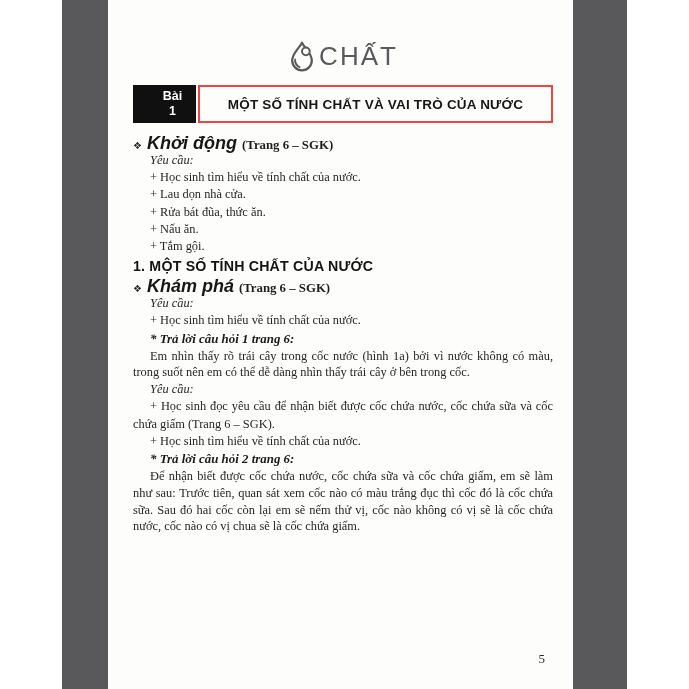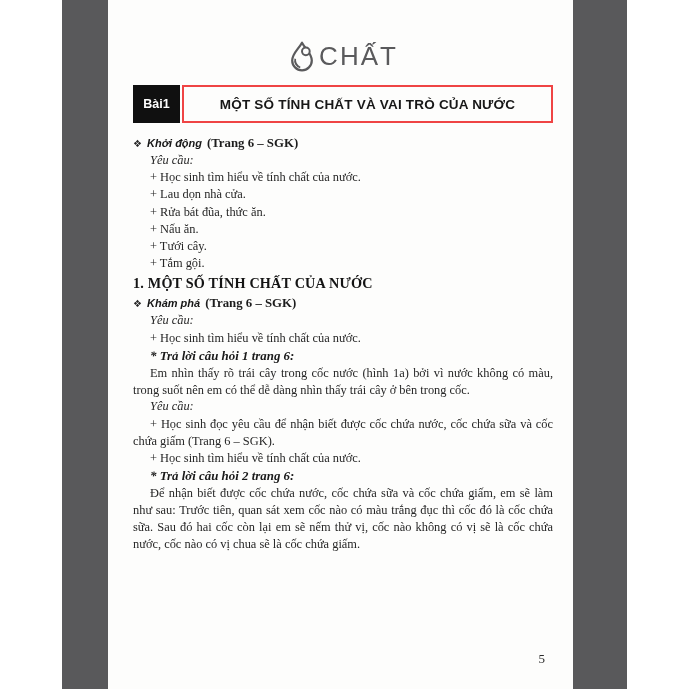--- a/index.html
+++ b/index.html
@@ -33,23 +33,23 @@
     color:#5a5a5c;letter-spacing:2px;
   }
   
   .lesson-bar{
     margin-top:12px;
     display:flex;height:38px;
   }
   .lesson-badge{
     width:47px;flex:none;
     background:#101010;color:#ffffff;
-    display:flex;align-items:center;justify-content:center;
+    display:flex;flex-direction:column;align-items:center;justify-content:center;
     font-family:"Liberation Sans", sans-serif;
-    font-weight:700;font-size:12.5px;line-height:1.2;
+    font-weight:700;font-size:12.5px;line-height:1.2;padding-left:16px;
   }
   .lesson-title-bar{
     flex:1;margin-left:2px;
     border:2px solid #ef4444;
     background:#fdfdfc;
     display:flex;align-items:center;justify-content:center;
   }
   .lesson-title{
     font-family:"Liberation Sans", sans-serif;
     font-weight:700;font-size:13.5px;color:#171717;
@@ -62,21 +62,21 @@
   }
   .ah-kd{margin-top:11px;}
   .ah-kp{margin-top:3px;}
   .diamond-bullet{
     font-family:"DejaVu Sans", sans-serif;
     font-size:10px;color:#2a2a2a;
   }
   .activity-name{
     font-family:"Liberation Sans", sans-serif;
     font-weight:700;font-style:italic;
-    font-size:11px;color:#171717;
+    font-size:18px;color:#171717;
   }
   .activity-ref{
     font-family:"Liberation Serif", serif;
     font-weight:700;font-size:12.8px;color:#1d1d1d;
   }
   
   .t{
     font-size:12.4px;color:#262626;margin:0;
   }
   .line{line-height:17.2px;margin-left:17px;}
@@ -88,21 +88,21 @@
   }
   .para{
     line-height:16.8px;
     text-indent:17px;text-align:justify;
   }
   .hang{ 
     line-height:17.2px;
     text-indent:17px;text-align:justify;
   }
   .section-heading{
-    font-family:Liberation Serif, serif;
+    font-family:Liberation Sans, sans-serif;
     font-weight:700;font-size:14.2px;color:#141414;
     line-height:16.5px;margin-top:2.5px;
     letter-spacing:0.2px;
   }
   .page-number{
     position:absolute;right:28px;bottom:22px;
     font-size:13px;color:#2a2a2a;
   }
 </style>
 </head>
@@ -135,21 +135,20 @@
     <div class="activity-heading ah-kd">
       <span class="diamond-bullet">❖</span>
       <span class="activity-name">Khởi động</span>
       <span class="activity-ref">(Trang 6 – SGK)</span>
     </div>
     <p class="t line yeu-cau">Yêu cầu:</p>
     <p class="t line">+ Học sinh tìm hiểu về tính chất của nước.</p>
     <p class="t line">+ Lau dọn nhà cửa.</p>
     <p class="t line">+ Rửa bát đũa, thức ăn.</p>
     <p class="t line">+ Nấu ăn.</p>
-    <p class="t line">+ Tưới cây.</p>
     <p class="t line">+ Tắm gội.</p>
 
     <div class="section-heading">1. MỘT SỐ TÍNH CHẤT CỦA NƯỚC</div>
 
     <div class="activity-heading ah-kp">
       <span class="diamond-bullet">❖</span>
       <span class="activity-name">Khám phá</span>
       <span class="activity-ref">(Trang 6 – SGK)</span>
     </div>
     <p class="t line yeu-cau">Yêu cầu:</p>

